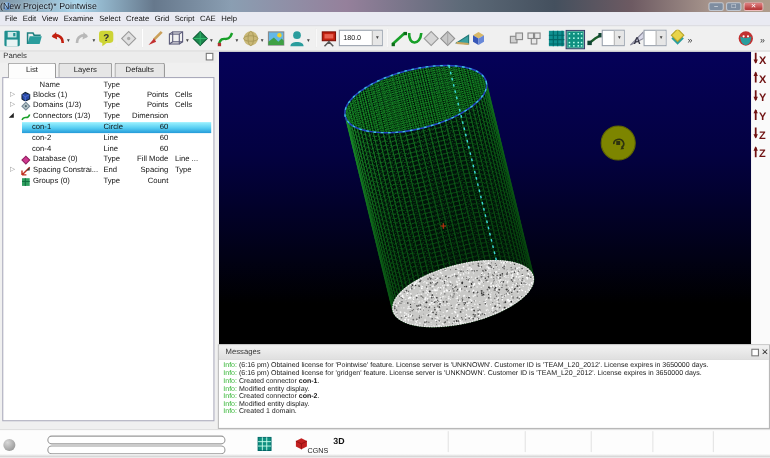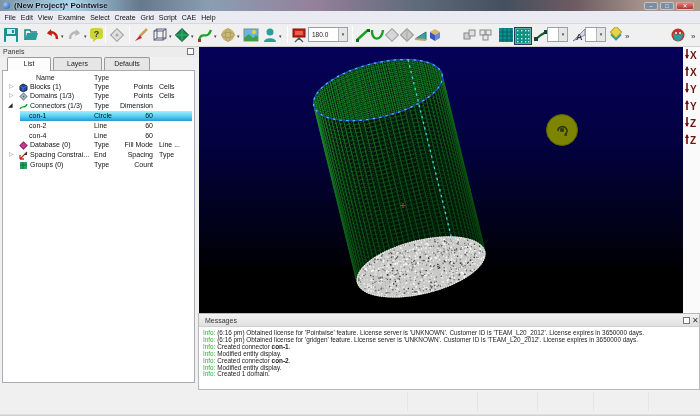--- a/index.html
+++ b/index.html
@@ -4,22 +4,22 @@
 <style>
   * { margin:0; padding:0; box-sizing:border-box; }
   html,body { width:700px; height:416px; overflow:hidden; font-family:"Liberation Sans",sans-serif; background:#fff; }
   #app { position:relative; width:700px; height:416px; background:#f0f0f0; }
   .abs { position:absolute; }
 
   #titlebar { left:0; top:0; width:700px; height:11px;
     background:linear-gradient(90deg,#7f95a5 0%,#a8d4ea 10%,#66788c 20%,#8a9eb2 30%,#95809b 45%,#5d6a78 60%,#44505e 72%,#6d5a62 82%,#a5938b 92%,#af9c8b 100%); }
   #title-icon { left:3px; top:2px; width:7px; height:7px; border-radius:50%;
     background:radial-gradient(circle at 30% 30%, #9ecbf0, #1a56b0); }
-  #window-title { left:14px; top:1px; font-size:8px; color:#10141c; white-space:nowrap;
-    text-shadow:0 0 2px rgba(255,255,255,.8);font-weight:bold; }
+  #window-title { left:0; top:1px; font-size:8px; color:#10141c; white-space:nowrap;
+    text-shadow:0 0 2px rgba(255,255,255,.8); }
   .winbtn { top:2px; width:14px; height:8px; border-radius:2px; border:1px solid rgba(255,255,255,.5);
     font-size:6px; line-height:6px; text-align:center; color:#fff; }
   #btn-min { left:644px; background:#7e8da0; }
   #btn-max { left:660px; background:#7e8da0; }
   #btn-close { left:676px; width:18px; background:linear-gradient(#e08080,#b03030); }
 
   #menubar { left:0; top:11px; width:700px; height:13px; background:#e9eaf2; border-bottom:1px solid #d8d8dc;
     display:flex; align-items:center; padding-left:2px; }
   .menu-item { font-size:7px; color:#111; padding:0 2.5px; }
 
@@ -1779,19 +1779,34 @@
         <div class="msg-line"><span class="pre">Info:</span> <span>(6:16 pm) Obtained license for 'Pointwise' feature. License server is 'UNKNOWN'. Customer ID is 'TEAM_L20_2012'. License expires in 3650000 days.</span></div>
         <div class="msg-line"><span class="pre">Info:</span> <span>(6:16 pm) Obtained license for 'gridgen' feature. License server is 'UNKNOWN'. Customer ID is 'TEAM_L20_2012'. License expires in 3650000 days.</span></div>
         <div class="msg-line"><span class="pre">Info:</span> <span>Created connector </span><b>con-1</b><span>.</span></div>
         <div class="msg-line"><span class="pre">Info:</span> <span>Modified entity display.</span></div>
         <div class="msg-line"><span class="pre">Info:</span> <span>Created connector </span><b>con-2</b><span>.</span></div>
         <div class="msg-line"><span class="pre">Info:</span> <span>Modified entity display.</span></div>
         <div class="msg-line"><span class="pre">Info:</span> <span>Created 1 domain.</span></div>
       </div>
   </div>
 
+  <div class="abs" id="statusbar">
+    <div class="abs" id="sb-sphere"></div>
+    <div class="abs sb-input" style="top:5px"></div>
+    <div class="abs sb-input" style="top:14px"></div>
+    <svg class="abs" id="sb-grid" width="13" height="13">
+        <rect x="0.5" y="0.5" width="12" height="12" fill="#0f9080" stroke="#066"></rect>
+        <path d="M0.5 4.5 H12.5 M0.5 8.5 H12.5 M4.5 0.5 V12.5 M8.5 0.5 V12.5" stroke="#cfe" stroke-width="0.8"></path>
+      </svg>
+    <svg class="abs" id="sb-cube" width="14" height="13">
+        <path d="M2 4 L7 1.5 L12 4 L12 9 L7 11.5 L2 9 Z" fill="#c22020"></path>
+        <path d="M2 4 L7 6.5 L12 4 M7 6.5 L7 11.5" stroke="#901010" stroke-width="0.8" fill="none"></path>
+      </svg>
+    <div class="abs" id="sb-3d">3D</div>
+    <div class="abs" id="sb-cgns">CGNS</div>
+  </div>
   <div class="abs" id="bottomborder"></div>
 <div class="sb-sep" style="left: 407px;"></div>
     <div class="sb-sep" style="left: 477px;"></div>
     <div class="sb-sep" style="left: 537px;"></div>
     <div class="sb-sep" style="left: 593px;"></div>
     <div class="sb-sep" style="left: 648px;"></div>
   </div>
 
 </body></html>

